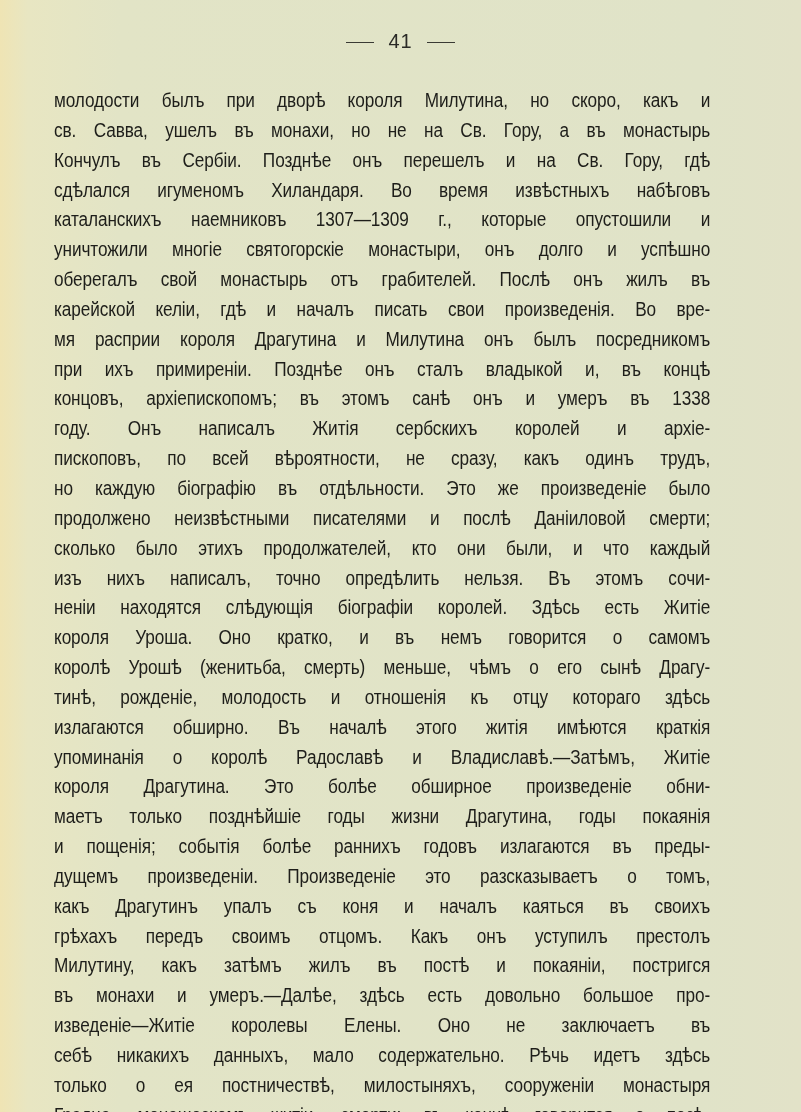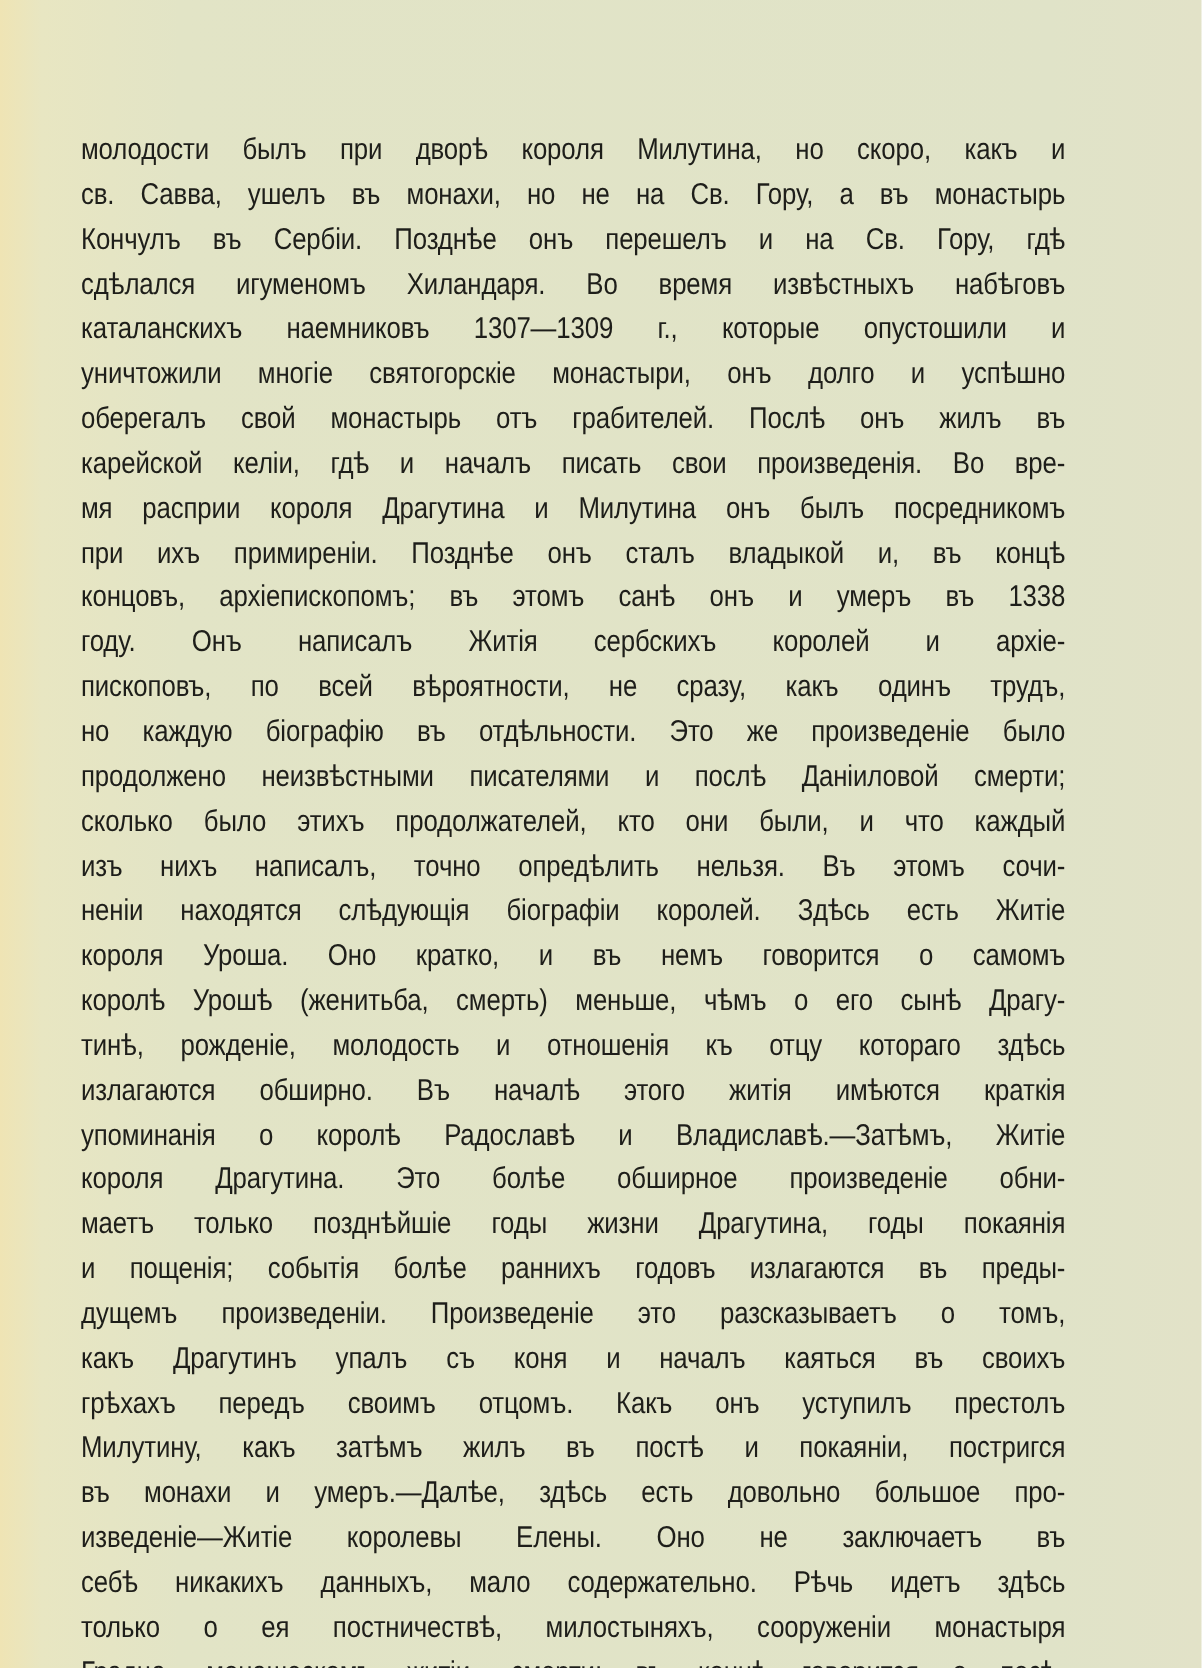--- a/index.html
+++ b/index.html
@@ -56,20 +56,23 @@
       transform: scaleX(0.86);
       transform-origin: left center;
       width: 763px;
       letter-spacing: -0.1px;
     }
   </style>
 </head>
 <body>
 
 <div class="page">
+  <div class="page-number">
+    <span class="dash"></span><span>41</span><span class="dash"></span>
+  </div>
 
   <div class="text-body">
     <div class="line">молодости былъ при дворѣ короля Милутина, но скоро, какъ и</div>
     <div class="line">св. Савва, ушелъ въ монахи, но не на Св. Гору, а въ монастырь</div>
     <div class="line">Кончулъ въ Сербіи. Позднѣе онъ перешелъ и на Св. Гору, гдѣ</div>
     <div class="line">сдѣлался игуменомъ Хиландаря. Во время извѣстныхъ набѣговъ</div>
     <div class="line">каталанскихъ наемниковъ 1307—1309 г., которые опустошили и</div>
     <div class="line">уничтожили многіе святогорскіе монастыри, онъ долго и успѣшно</div>
     <div class="line">оберегалъ свой монастырь отъ грабителей. Послѣ онъ жилъ въ</div>
     <div class="line">карейской келіи, гдѣ и началъ писать свои произведенія. Во вре-</div>

